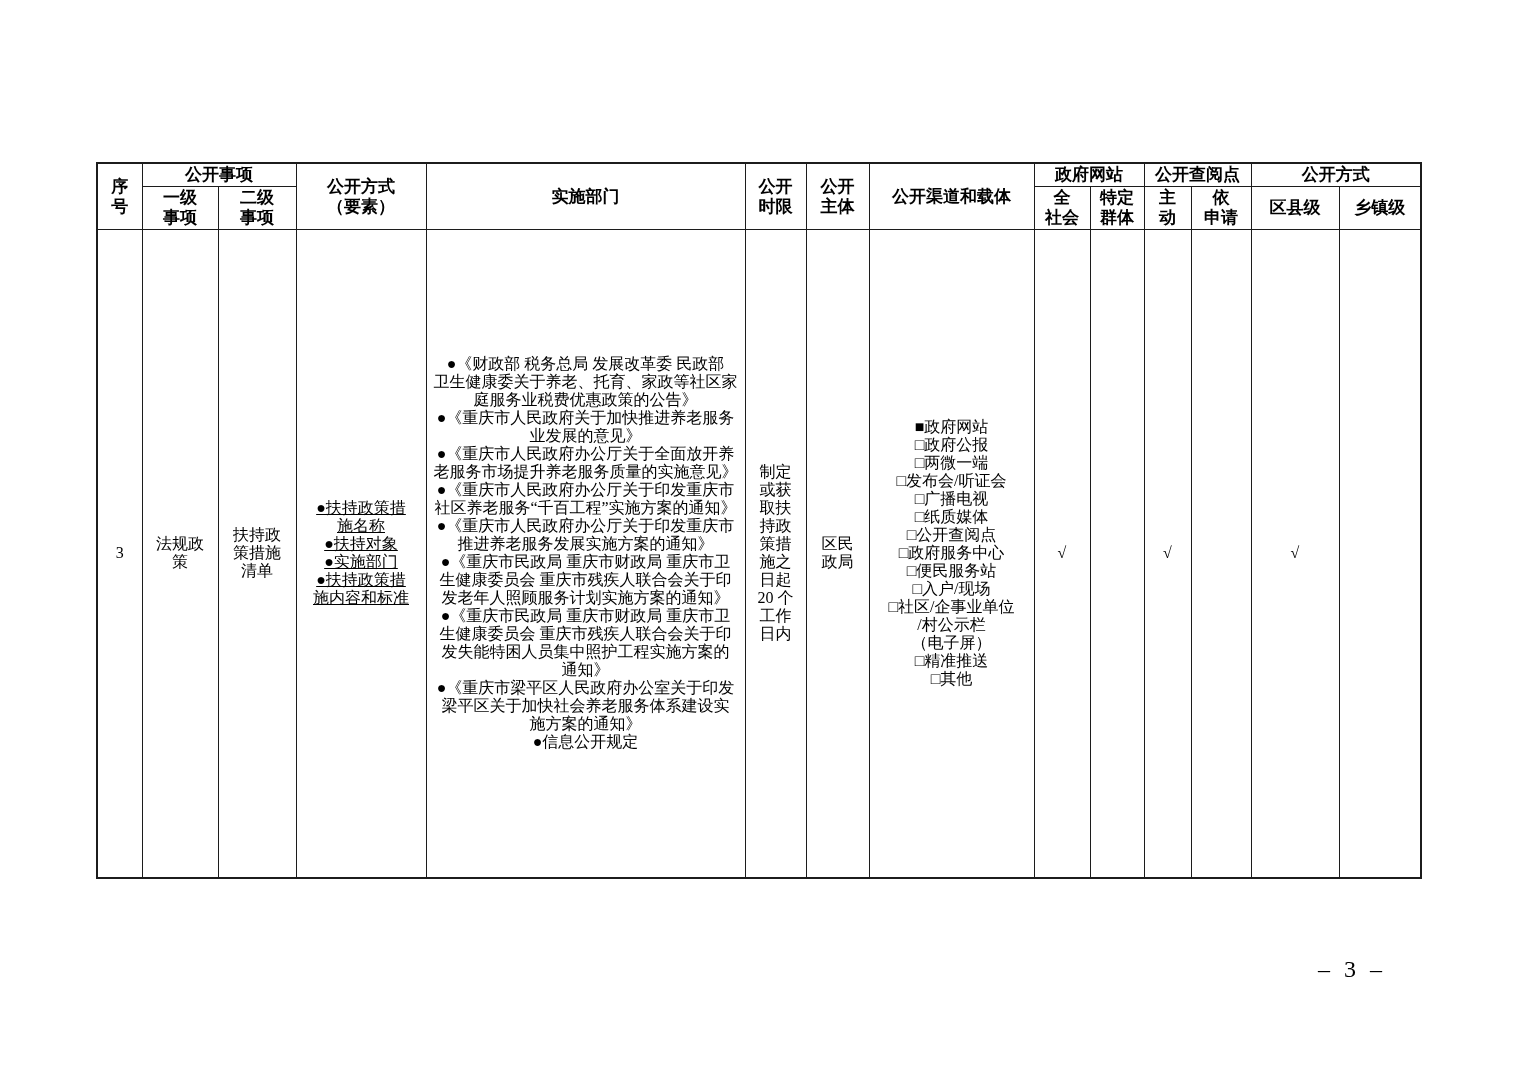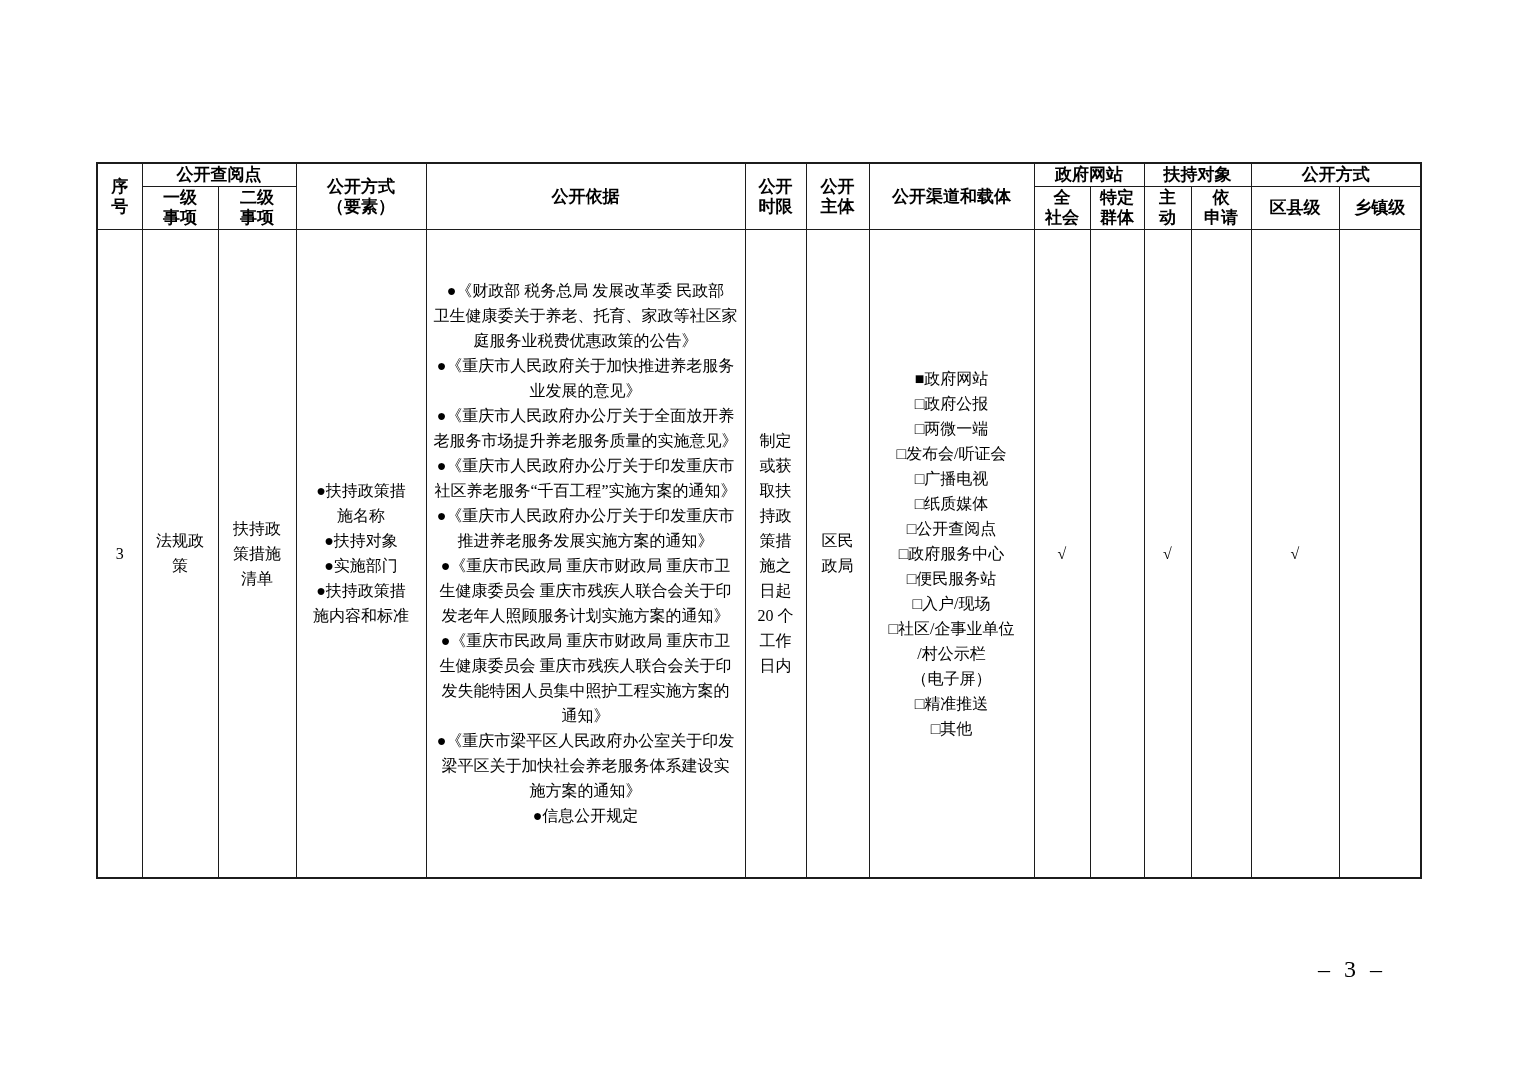--- a/index.html
+++ b/index.html
@@ -26,29 +26,29 @@
   }
   table.disclosure th {
     font-weight:bold;
     font-size:17px;
     line-height:20px;
     text-align:center;
     padding:1px 2px;
   }
   table.disclosure td {
     font-size:16px;
-    line-height:25px;
+    line-height:18px;
     text-align:center;
     padding:2px;
   }
   tr.hdr-r1 { height:22px; }
   tr.hdr-r2 { height:43px; }
   tr.body-row { height:648px; }
   td.cell-left { text-align:left; }
-  td.cell-content  { padding:4px 3px 4px 8px; }
+  td.cell-content  { padding:4px 3px 4px 8px;text-decoration:underline; }
   td.cell-basis    { padding:4px 2px 4px 12px; }
   td.cell-channels { padding:4px 2px 4px 9px; }
   td.cell-check { font-size:16px; }
   .page-number {
     position:absolute;
     left:1318px; top:956px;
     font-size:24px;
     letter-spacing:4px;
     white-space:pre;
   }
@@ -72,31 +72,31 @@
       <col style="width:54px">
       <col style="width:47px">
       <col style="width:60px">
       <col style="width:88px">
       <col style="width:82px">
     </colgroup>
     <thead>
       <tr class="hdr-r1">
         <th rowspan="2">序
 号</th>
-        <th colspan="2">公开查阅点</th>
+        <th colspan="2">公开事项</th>
         <th rowspan="2">公开方式
 （要素）</th>
-        <th rowspan="2">公开依据</th>
+        <th rowspan="2">实施部门</th>
         <th rowspan="2">公开
 时限</th>
         <th rowspan="2">公开
 主体</th>
         <th rowspan="2">公开渠道和载体</th>
         <th colspan="2">政府网站</th>
-        <th colspan="2">扶持对象</th>
+        <th colspan="2">公开查阅点</th>
         <th colspan="2">公开方式</th>
       </tr>
       <tr class="hdr-r2">
         <th>一级
 事项</th>
         <th>二级
 事项</th>
         <th>全
 社会</th>
         <th>特定

